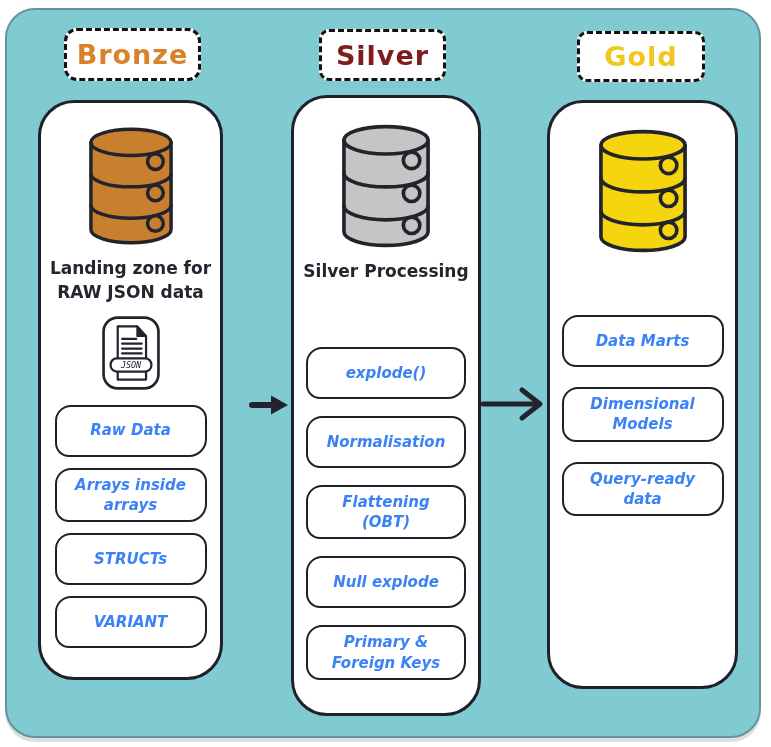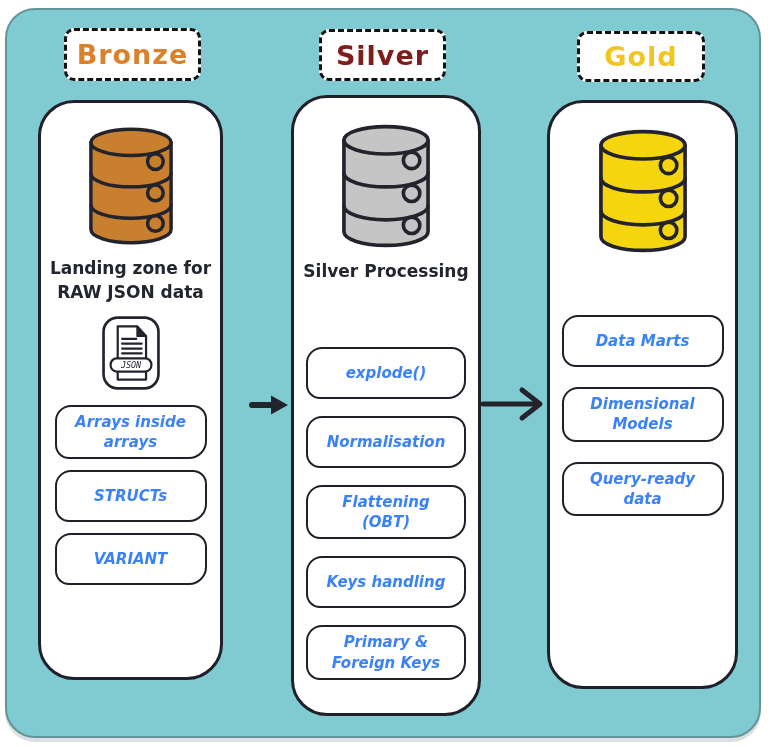--- a/index.html
+++ b/index.html
@@ -28,21 +28,21 @@
     border-radius: 10px;
     display: flex;
     align-items: center;
     justify-content: center;
   }
   .label-box .label-text {
     font-size: 27px;
     font-weight: 700;
     letter-spacing: 1px;
   }
-  .l0 { left: 64px;  top: 28px; width: 137px; height: 53px; }
+  .l0 { left: 64px;  top: 28px; width: 137px; height: 53px; border-radius: 13px; }
   .l1 { left: 319px; top: 29px; width: 127px; height: 52px; }
   .l2 { left: 577px; top: 31px; width: 128px; height: 51px; }
   .l0 .label-text { color: #d9822b; }
   .l1 .label-text { color: #7f1d1d; }
   .l2 .label-text { color: #f1c71f; }
 
   
   .card {
     position: absolute;
     background: #ffffff;
@@ -136,20 +136,21 @@
     </div>
     <svg class="file-icon" width="62" height="80" viewBox="0 0 70 88">
       <rect x="4" y="4" width="62" height="80" rx="16" fill="#ffffff" class="sketch" stroke-width="3"></rect>
       <path d="M20,14 h22 l10,11 v49 h-32 z" fill="#ffffff" class="sketch" stroke-width="2.5"></path>
       <path d="M42,14 v11 h10 z" fill="#23232d" class="sketch" stroke-width="2"></path>
       <path d="M25,28 h16 M25,33.5 h22 M25,39 h22 M25,44.5 h22" fill="none" class="sketch" stroke-width="2.5"></path>
       <rect x="12" y="50" width="46" height="15" rx="7" fill="#ffffff" class="sketch" stroke-width="2.5"></rect>
       <text x="35" y="61" text-anchor="middle" font-size="9.5" font-style="italic" font-family="DejaVu Sans Mono, monospace" fill="#23232d">JSON</text>
     </svg>
     <div class="items">
+      <div class="item-box">Raw Data</div>
       <div class="item-box">Arrays inside arrays</div>
       <div class="item-box">STRUCTs</div>
       <div class="item-box">VARIANT</div>
     </div>
   </div>
 
   <div class="card c1">
     <svg class="db" viewBox="0 0 120 140">
       <g class="sketch" stroke-width="4" fill="#c5c5c5">
         <path d="M14,20 L14,120 A46,15 0 0 0 106,120 L106,20"></path>
@@ -161,21 +162,21 @@
         <circle cx="88" cy="113" r="9" fill="none"></circle>
       </g>
     </svg>
     <div class="heading">
       <span>Silver Processing</span>
     </div>
     <div class="items">
       <div class="item-box">explode()</div>
       <div class="item-box">Normalisation</div>
       <div class="item-box">Flattening (OBT)</div>
-      <div class="item-box">Keys handling</div>
+      <div class="item-box">Null explode</div>
       <div class="item-box">Primary &amp; Foreign Keys</div>
     </div>
   </div>
 
   <div class="card c2">
     <svg class="db" viewBox="0 0 120 140">
       <g class="sketch" stroke-width="4" fill="#f5d60e">
         <path d="M14,20 L14,120 A46,15 0 0 0 106,120 L106,20"></path>
         <ellipse cx="60" cy="20" rx="46" ry="15"></ellipse>
         <path d="M14,56 A46,15 0 0 0 106,56" fill="none"></path>

